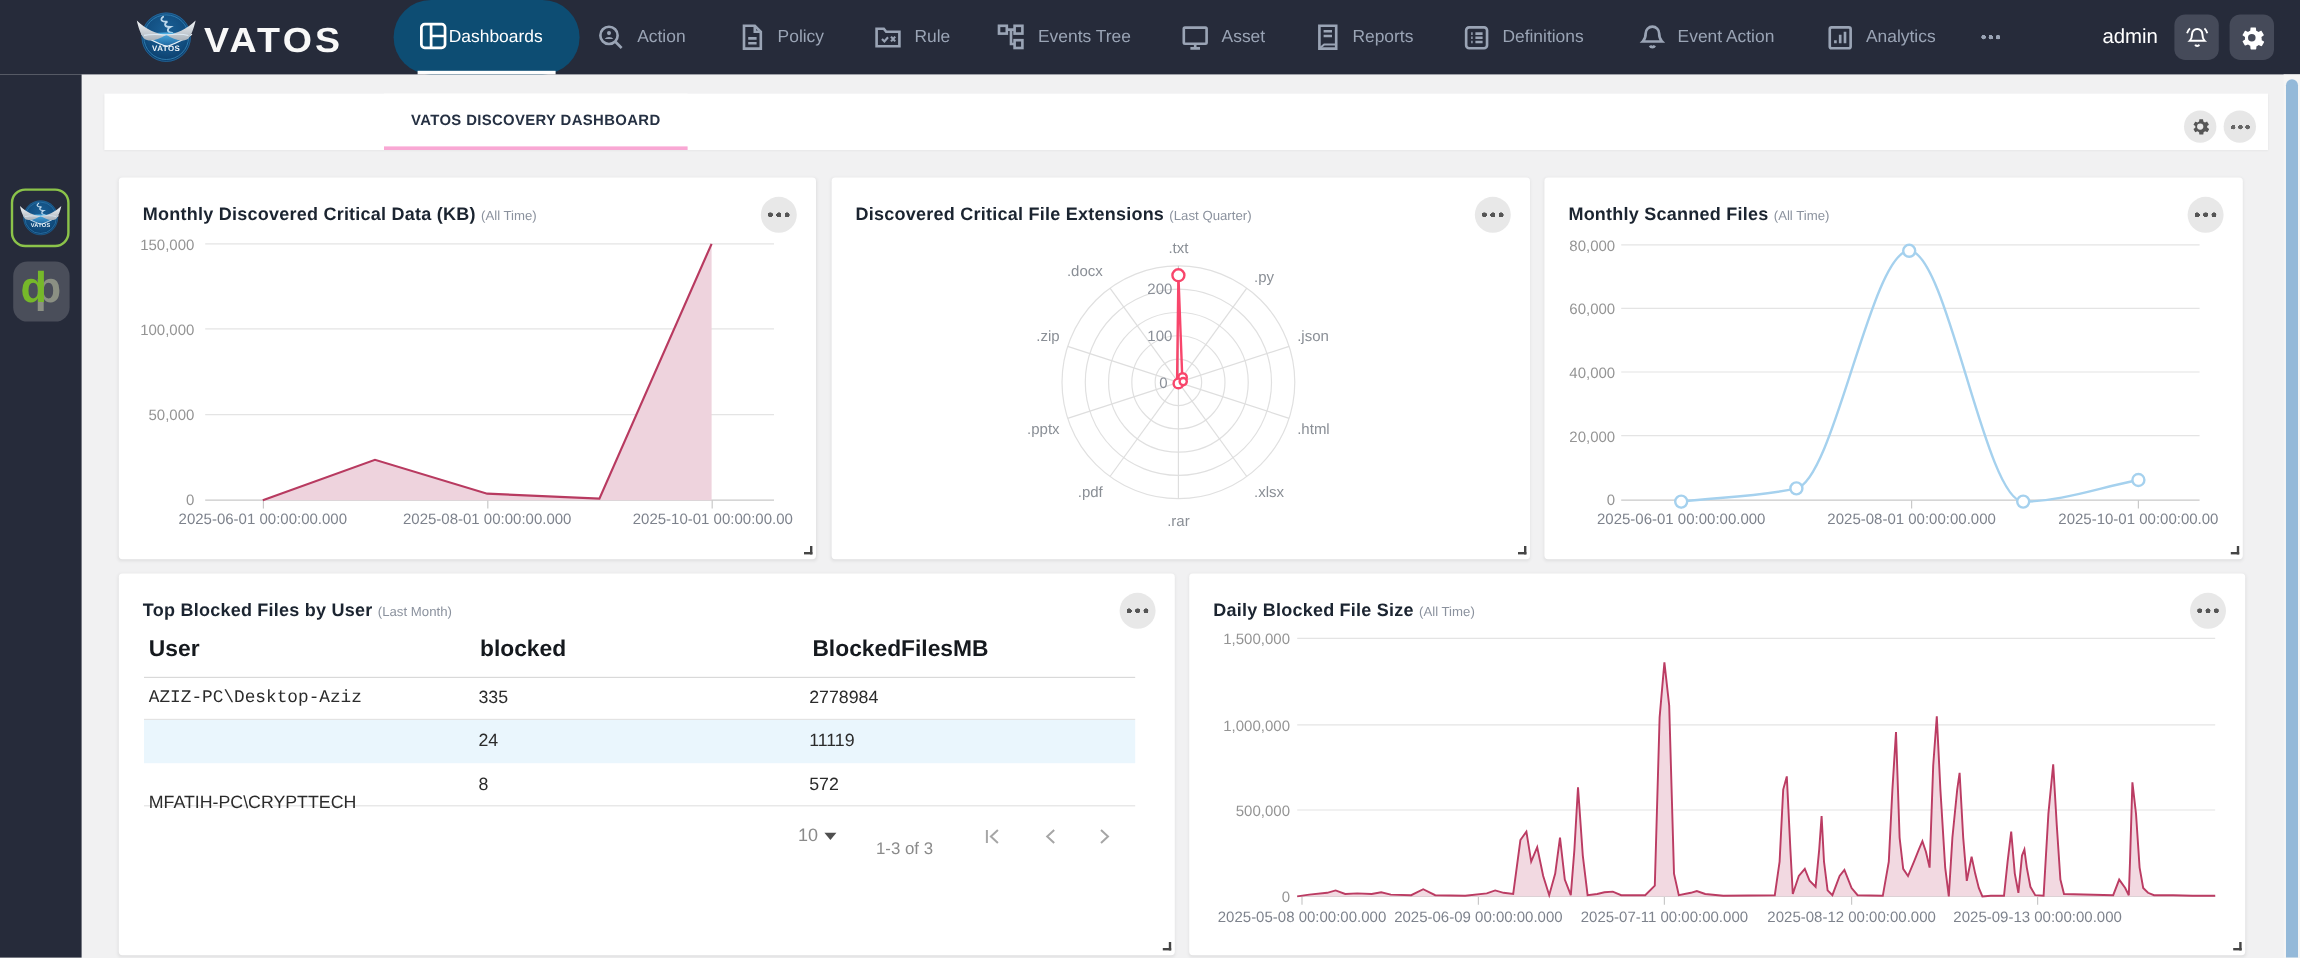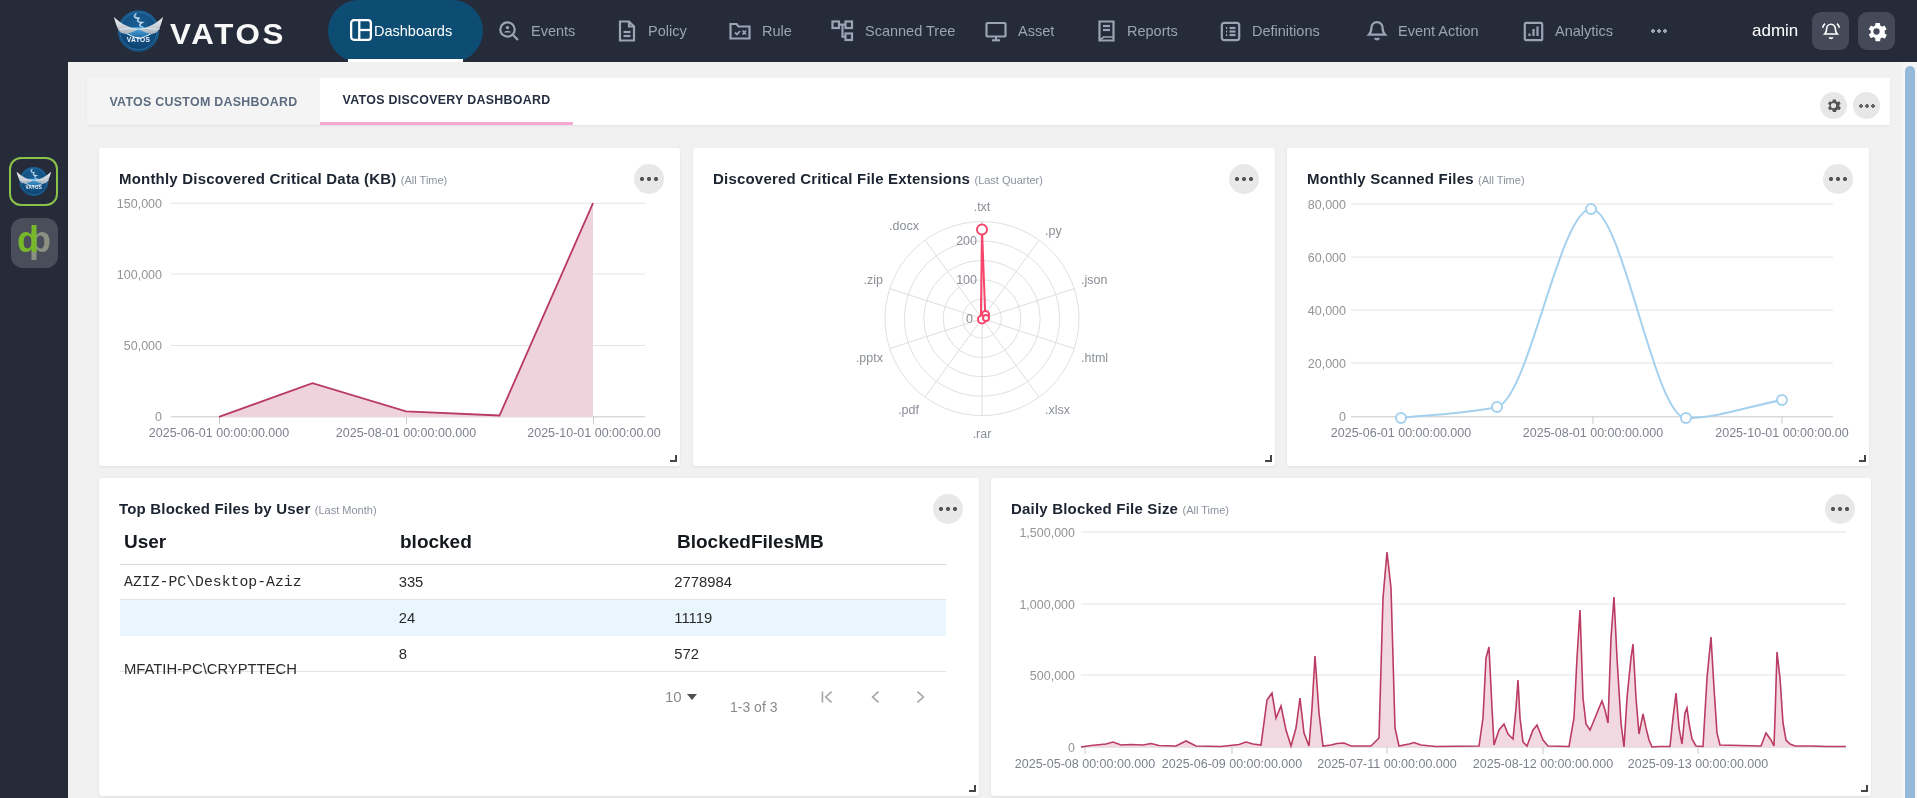--- a/index.html
+++ b/index.html
@@ -86,21 +86,21 @@
     <span>Dashboards</span>
     <i style="position:absolute; left:20px; width:115px; bottom:0; height:3px; background:#fff;"></i>
   </div>
   <div class="nav-item" style="left:497px;">
     <svg width="24" height="24" viewBox="0 0 24 24" fill="none" stroke="#9aa4b5" stroke-width="2.2">
         <circle cx="10.5" cy="10.5" r="7.2"></circle>
         <line x1="15.8" y1="15.8" x2="21" y2="21"></line>
         <circle cx="10.5" cy="8.6" r="1.7" fill="#9aa4b5" stroke="none"></circle>
         <path d="M6.9,13.6 a3.8,2.6 0 0 1 7.2,0 Z" fill="#9aa4b5" stroke="none"></path>
       </svg>
-    <span>Events</span>
+    <span>Action</span>
   </div>
   <div class="nav-item" style="left:616px;">
     <svg width="22" height="24" viewBox="0 0 22 24" fill="none" stroke="#9aa4b5" stroke-width="2.2">
         <path d="M4,2.5 h9 l5,5 v14 h-14 z"></path>
         <path d="M13,2.5 v5 h5"></path>
         <line x1="7.5" y1="13" x2="14.5" y2="13"></line>
         <line x1="7.5" y1="17" x2="14.5" y2="17"></line>
       </svg>
     <span>Policy</span>
   </div>
@@ -112,21 +112,21 @@
       </svg>
     <span>Rule</span>
   </div>
   <div class="nav-item" style="left:830px;">
     <svg width="25" height="24" viewBox="0 0 25 24" fill="none" stroke="#9aa4b5" stroke-width="2.2">
         <rect x="2.5" y="2.5" width="6.5" height="6.5"></rect>
         <rect x="15.5" y="2.5" width="6.5" height="6.5"></rect>
         <rect x="15.5" y="14.5" width="6.5" height="6.5"></rect>
         <path d="M9,5.7 h3.5 v12 h3 M12.5,5.7 h3"></path>
       </svg>
-    <span>Scanned Tree</span>
+    <span>Events Tree</span>
   </div>
   <div class="nav-item" style="left:984px;">
     <svg width="24" height="23" viewBox="0 0 24 23" fill="none" stroke="#9aa4b5" stroke-width="2.2">
         <rect x="2.5" y="3" width="19" height="13.5" rx="1"></rect>
         <line x1="12" y1="16.5" x2="12" y2="20"></line>
         <line x1="8" y1="20.3" x2="16" y2="20.3"></line>
       </svg>
     <span>Asset</span>
   </div>
   <div class="nav-item" style="left:1096px;">
@@ -192,21 +192,20 @@
   <div style="position:absolute; left:11px; top:156px; width:47px; height:50px; background:#4a4e5a; border-radius:12px; display:flex; align-items:center; justify-content:center;">
     <div style="position:relative; width:47px; height:50px;">
       <span style="position:absolute; left:18px; top:1px; font-size:36px; font-weight:bold; color:#8b9083;">p</span>
       <span style="position:absolute; left:6px; top:1px; font-size:36px; font-weight:bold; color:#76b82a;">d</span>
     </div>
   </div>
 </div>
 <div class="scrolltrack"></div>
 <div class="scrollthumb"></div>
 <div class="tabbar">
-  <div class="tab tab1">VATOS CUSTOM DASHBOARD</div>
   <div class="tab tab2">VATOS DISCOVERY DASHBOARD</div>
   <div class="circbtn" style="left:1733px; top:14px;">
       <svg width="15" height="15" viewBox="0 0 16 16">
         <path fill="#555" d="M8 5.2a2.8 2.8 0 1 0 0 5.6 2.8 2.8 0 0 0 0-5.6zm6.3 3.9l1.4.9c.2.1.2.3.1.5l-1.3 2.2c-.1.2-.3.2-.5.2l-1.6-.7a5.9 5.9 0 0 1-1.4.8l-.2 1.7c0 .2-.2.3-.4.3H7.6c-.2 0-.4-.1-.4-.3L7 13a5.9 5.9 0 0 1-1.4-.8l-1.6.7c-.2.1-.4 0-.5-.2l-1.3-2.2c-.1-.2 0-.4.1-.5l1.4-.9a5.6 5.6 0 0 1 0-1.6l-1.4-1c-.2-.1-.2-.3-.1-.5l1.3-2.2c.1-.2.3-.2.5-.2l1.6.7c.4-.3.9-.6 1.4-.8l.2-1.7c0-.2.2-.3.4-.3h2.6c.2 0 .4.1.4.3l.2 1.7c.5.2 1 .5 1.4.8l1.6-.7c.2-.1.4 0 .5.2l1.3 2.2c.1.2 0 .4-.1.5l-1.4 1a5.6 5.6 0 0 1 .2 1.6z"></path>
       </svg>
     </div>
   <div class="circbtn" style="left:1766px; top:14px;">
       <i style="display:block;width:16px;height:4px;background:radial-gradient(circle 1.8px at 2px 2px,#666 1.8px,transparent 2px),radial-gradient(circle 1.8px at 8px 2px,#666 1.8px,transparent 2px),radial-gradient(circle 1.8px at 14px 2px,#666 1.8px,transparent 2px);"></i>
     </div>
 </div>

